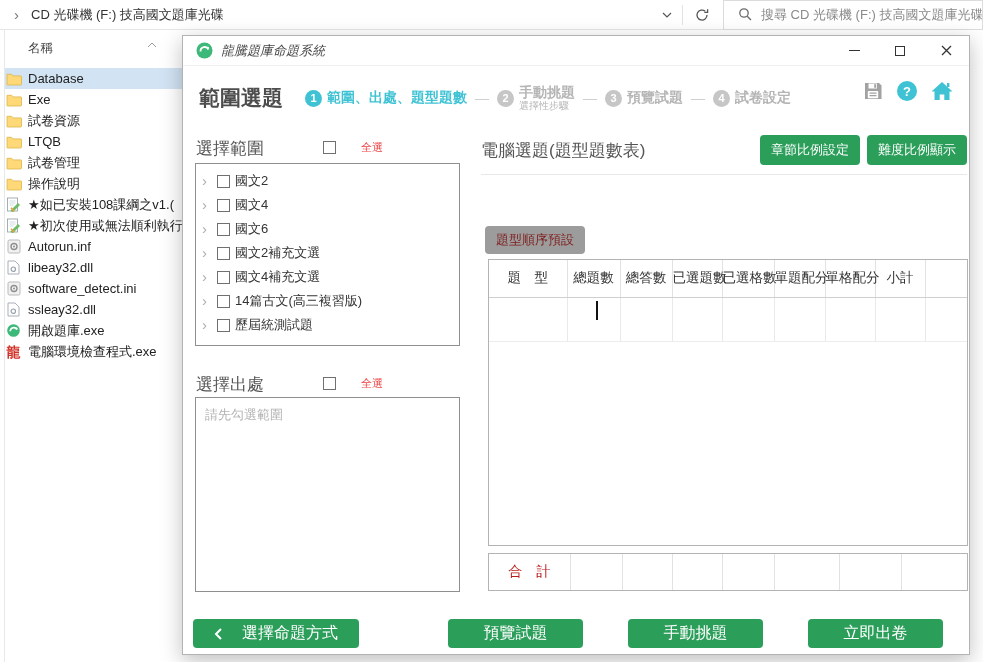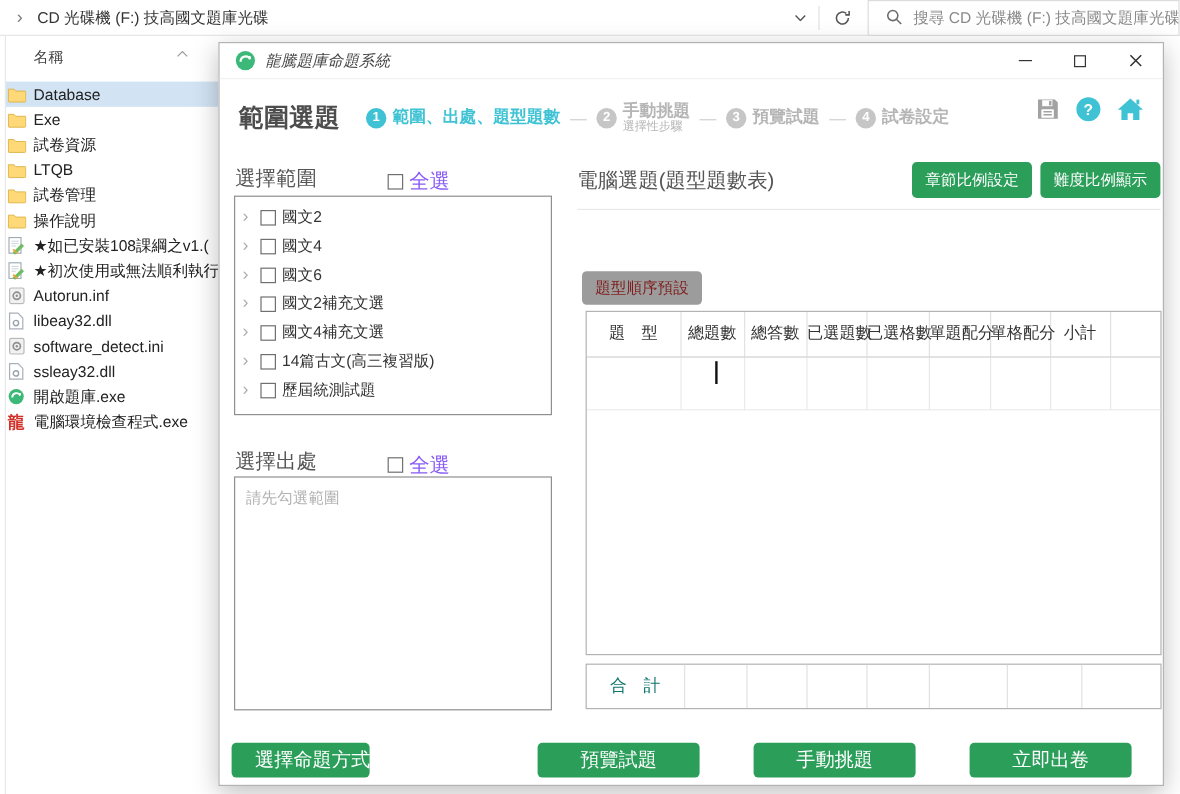--- a/index.html
+++ b/index.html
@@ -71,21 +71,21 @@
   .step-sublabel { font-size:10px; color:#b5b5b5; }
   .step-dash { color:#cfcfcf; font-size:14px; }
   .header-icons { position:absolute; right:16px; top:45px; display:flex; align-items:center; gap:14px; }
   .icon-btn { background:none; border:none; cursor:pointer; display:flex; align-items:center; justify-content:center; padding:0; }
   .help-circle { width:20px; height:20px; border-radius:50%; background:#3fc3d4; color:#fff; font-weight:bold; font-size:13px; display:flex; align-items:center; justify-content:center; }
 
   
   .sec-title { position:absolute; font-size:17px; color:#555; white-space:nowrap; }
   .selectall { position:absolute; display:flex; align-items:center; gap:5px; }
   .checkbox { width:13px; height:13px; border:1px solid #707070; background:#fff; display:inline-block; flex:0 0 13px; }
-  .selectall-label { font-size:17px; color:#8b5cf6; }
+  .selectall-label { font-size:11px; color:#ef4444;margin-left:20px; }
   .tree-box { position:absolute; left:12px; top:127px; width:265px; height:183px; border:1px solid #8f8f8f; background:#fff; padding:5px 6px; overflow:hidden; }
   .tree-row { height:24px; display:flex; align-items:center; gap:5px; }
   .tree-chevron { color:#adadad; font-size:15px; width:10px; line-height:10px; cursor:pointer; }
   .tree-label { font-size:13px; color:#333; white-space:nowrap; }
   .source-box { position:absolute; left:12px; top:361px; width:265px; height:195px; border:1px solid #8f8f8f; background:#fff; padding:8px 9px; }
   .placeholder-text { color:#b3b3b3; font-size:13px; }
 
   
   .ratio-buttons { position:absolute; left:298px; top:99px; width:486px; display:flex; justify-content:flex-end; gap:7px; }
   .btn-green-sm {
@@ -101,31 +101,31 @@
   }
   .qtable-wrap { position:absolute; left:305px; top:223px; width:480px; height:287px; border:1px solid #b3b3b3; background:#fff; overflow:hidden; }
   table.qtable { border-collapse:collapse; width:100%; table-layout:fixed; }
   .qtable th, .qtable td { font-weight:normal; font-size:13.5px; color:#333; text-align:center; padding:0; white-space:nowrap; overflow:visible; }
   .qtable thead th { height:37px; border-bottom:1px solid #cfcfcf; border-right:1px solid #e2e2e2; }
   .qtable tbody td { height:44px; border-bottom:1px solid #ececec; border-right:1px solid #e9e9e9; }
   .qtable th:last-child, .qtable td:last-child { border-right:none; }
   .caret { position:absolute; left:413px; top:265px; width:1.5px; height:19px; background:#111; }
   .total-wrap { position:absolute; left:305px; top:517px; width:480px; height:38px; border:1px solid #b3b3b3; background:#fff; }
   table.totaltable { border-collapse:collapse; width:100%; height:36px; table-layout:fixed; }
-  .totaltable td { font-size:14px; color:#0f766e; text-align:center; border-right:1px solid #e2e2e2; }
+  .totaltable td { font-size:14px; color:#b91c1c; text-align:center; border-right:1px solid #e2e2e2; }
   .totaltable td:last-child { border-right:none; }
 
   
   .btn-green-lg {
     position:absolute; top:583px; height:29px;
     background:#2b9e5a; color:#fff; border:none; border-radius:4px;
     font-size:16px; cursor:pointer; font-family:inherit; white-space:nowrap;
     display:flex; align-items:center; justify-content:center; gap:7px;
   }
-  #btn-back { left:10px; width:115px;gap:20px; }
+  #btn-back { left:10px; width:166px;gap:20px; }
   #btn-preview { left:265px; width:135px; }
   #btn-manual { left:445px; width:135px; }
   #btn-generate { left:625px; width:135px; }
 </style>
 </head>
 <body>
 
 <div class="screen">
 
   <div class="topbar">

